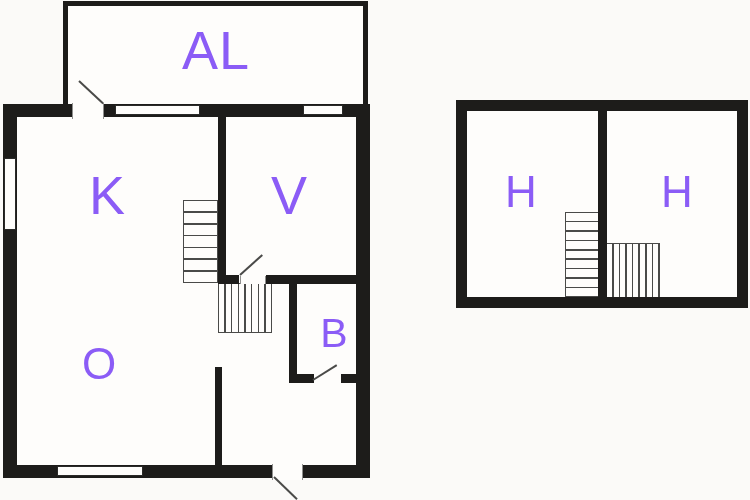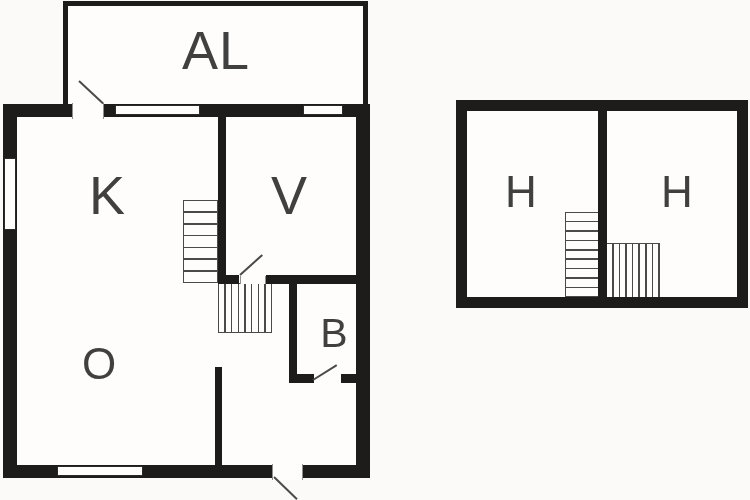--- a/index.html
+++ b/index.html
@@ -17,21 +17,21 @@
   .win{background:#fefdfb;border:1px solid #2a2a28;}
   .gap{background:#fefdfb;}
   .leaf{background:#fefdfb;border-left:1px solid #8f8f8d;border-right:1px solid #8f8f8d;}
   .swing{height:2px;background:#4a4a48;transform-origin:0 50%;}
   .stairs{background-color:#fefdfb;border:1px solid #4a4a48;}
   .treads-h{background-image:repeating-linear-gradient(to bottom,transparent 0 10.2px,#4a4a48 10.2px 11.8px);}
   .treads-v{background-image:repeating-linear-gradient(to right,transparent 0 5.2px,#4a4a48 5.2px 6.7px);}
   .treads-h2{background-image:repeating-linear-gradient(to bottom,transparent 0 7.9px,#4a4a48 7.9px 9.4px);}
   .treads-v2{background-image:repeating-linear-gradient(to right,transparent 0 5.1px,#4a4a48 5.1px 6.6px);}
   .label{
-    color:#404040;
+    color:#8b5cf6;
     transform:translate(-50%,-54%);
     white-space:nowrap;
     line-height:1;
     font-weight:400;
   }
   .lbl-xl{font-size:54px;}
   .lbl-lg{font-size:44px;}
   .lbl-md{font-size:41px;}
 </style>
 </head>

